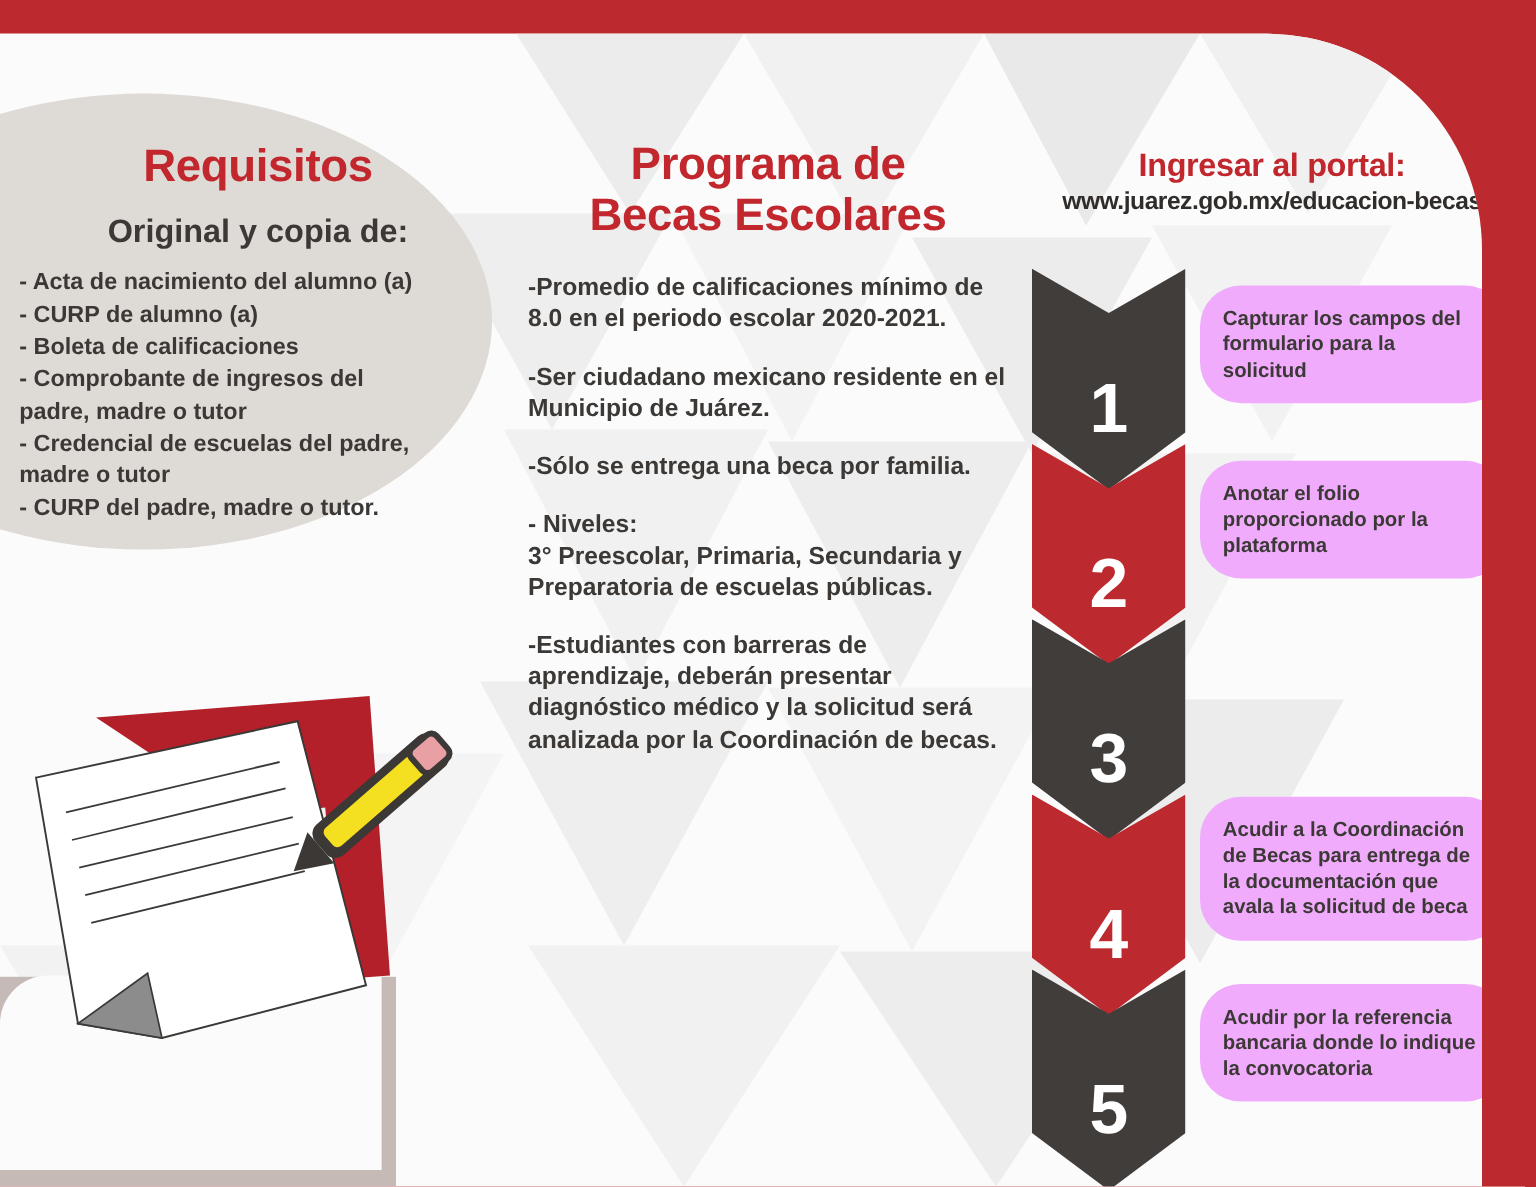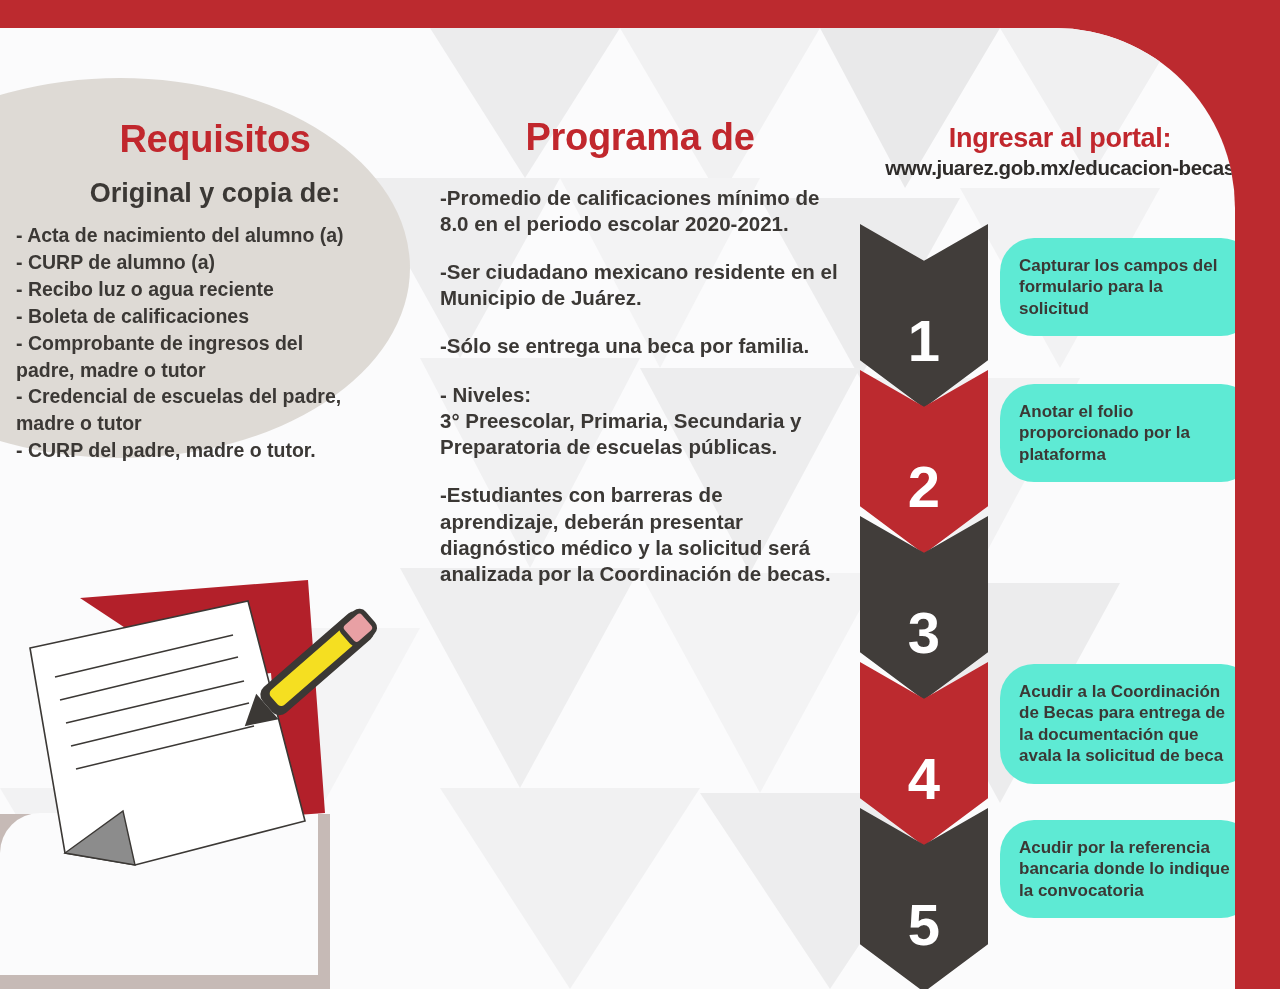--- a/index.html
+++ b/index.html
@@ -110,21 +110,21 @@
     padding-bottom:34px;
     box-sizing:border-box;
     clip-path:polygon(0% 0%, 50% 20%, 100% 0%, 100% 74%, 50% 100%, 0% 74%);
   }
   .chev.dark{background:#413d3a;}
   .chev.red{background:#bc2a2f;}
 
   .pill{
     position:absolute;left:140px;
     width:255px;
-    background:#5eead4;
+    background:#f0abfc;
     border-radius:34px;
     color:#3b3835;
     font-weight:bold;
     font-size:17px;
     line-height:1.26;
     padding:17px 19px;
     box-sizing:border-box;
   }
 </style>
 </head>
@@ -159,21 +159,20 @@
 
     <div class="bg-bottom-band"></div>
     <div class="bg-bottom-band-inner"></div>
 
     <div class="col col-left">
       <h1 class="title-red t-requisitos">Requisitos</h1>
       <h2 class="subtitle-dark">Original y copia de:</h2>
       <ul class="bullets">
         <li>-  Acta de nacimiento del alumno (a)</li>
         <li>-  CURP de alumno (a)</li>
-        <li>-  Recibo luz o agua reciente</li>
         <li>-  Boleta de calificaciones</li>
         <li>-  Comprobante de ingresos del</li>
         <li> padre, madre o tutor</li>
         <li>-  Credencial de escuelas del padre,</li>
         <li>madre o tutor</li>
         <li>-  CURP del padre, madre o tutor.</li>
       </ul>
     </div>
 
     <svg class="illus" viewBox="0 0 400 345">
@@ -196,20 +195,21 @@
         <rect x="228" y="88" width="132" height="34" rx="10" fill="#3b3835"></rect>
         <rect x="237" y="95" width="110" height="20" rx="5" fill="#f5df21"></rect>
         <rect x="334" y="92" width="28" height="26" rx="6" fill="#e8a0a4" stroke="#3b3835" stroke-width="5"></rect>
         <polygon points="228,88 198,105 228,122" fill="#3b3835"></polygon>
       </g>
     </svg>
 
     <div class="col col-mid">
       <h1 class="title-red t-programa">
         <span>Programa de</span><br>
+        <span>Becas Escolares</span>
       </h1>
       <p class="para">-Promedio de calificaciones mínimo de 8.0 en el periodo escolar 2020-2021.</p>
       <p class="para">-Ser ciudadano mexicano residente en el Municipio de Juárez.</p>
       <p class="para">-Sólo se entrega una beca por familia.</p>
       <p class="para" style="white-space:pre-line;">- Niveles:
 3° Preescolar, Primaria, Secundaria y Preparatoria de escuelas públicas.</p>
       <p class="para">-Estudiantes con barreras de aprendizaje, deberán presentar diagnóstico médico y la solicitud será analizada por la Coordinación de becas.</p>
     </div>
 
     <div class="col col-right">

